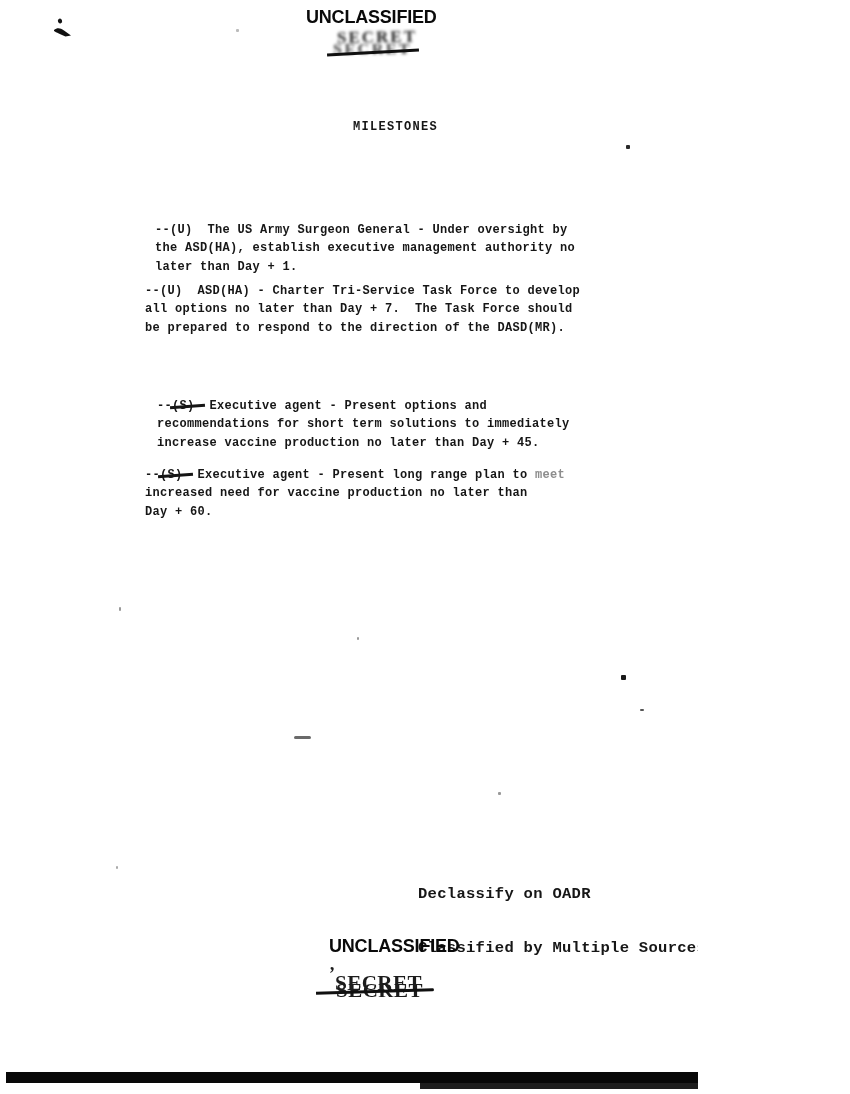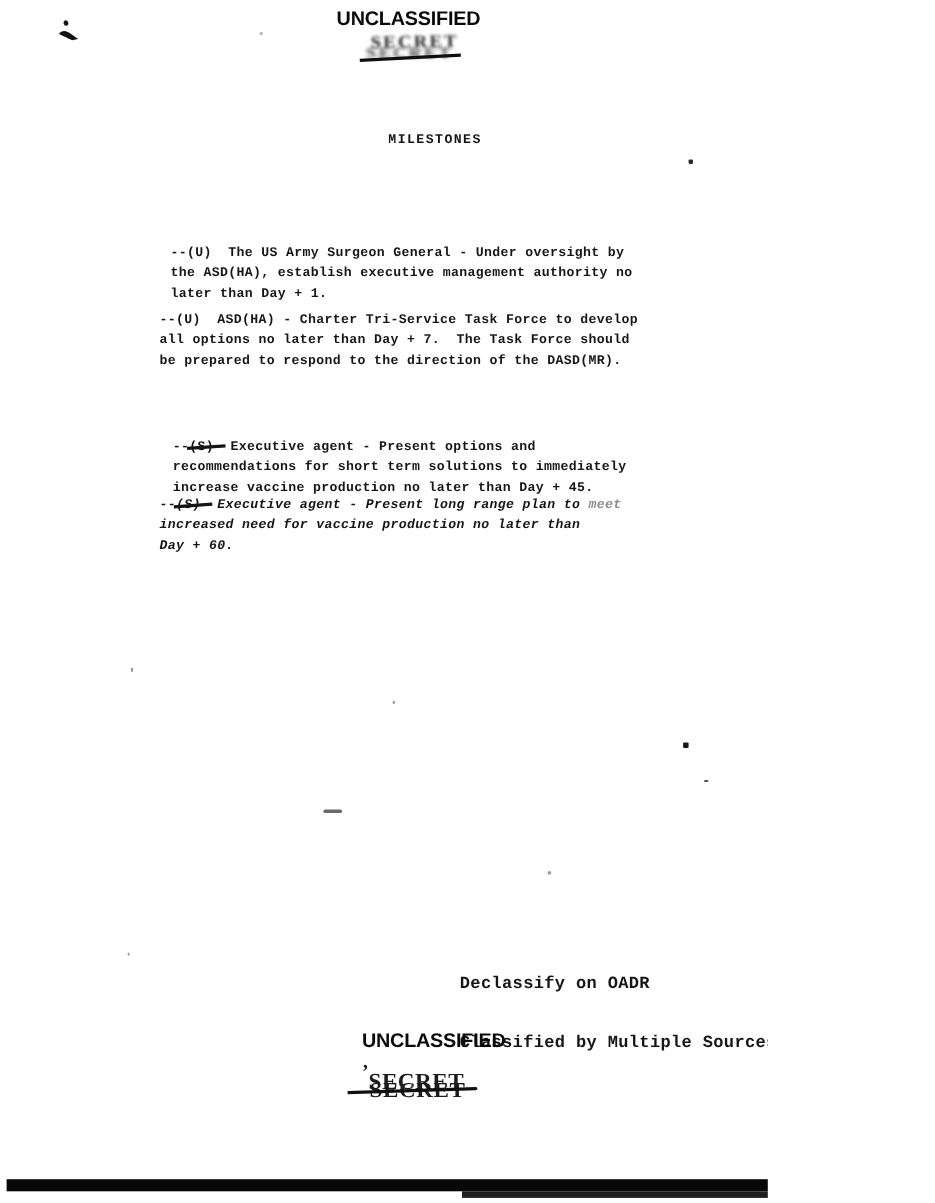--- a/index.html
+++ b/index.html
@@ -33,21 +33,21 @@
     letter-spacing:0.3px;
     white-space:pre;
     color:#161616;
   }
   .doc-title{left:353px;top:118px;letter-spacing:1.3px;}
   .intro{left:70px;top:165px;}
   .m0{left:155px;top:221px;}
   .m1{left:145px;top:282px;}
   .m2{left:145px;top:347px;}
   .m3{left:145px;top:397px;margin-left:12px;}
-  .m4{left:145px;top:450px;font-style:italic;}
+  .m4{left:145px;top:466px;}
   .classified-block{left:418px;top:848px;font-size:15.5px;}
   
   .marker-struck{position:relative;display:inline-block;}
   .marker-struck::after{
     content:"";
     position:absolute;
     left:-2px;right:-10px;top:45%;
     height:2.6px;
     background:#151515;
     transform:rotate(-4deg);

